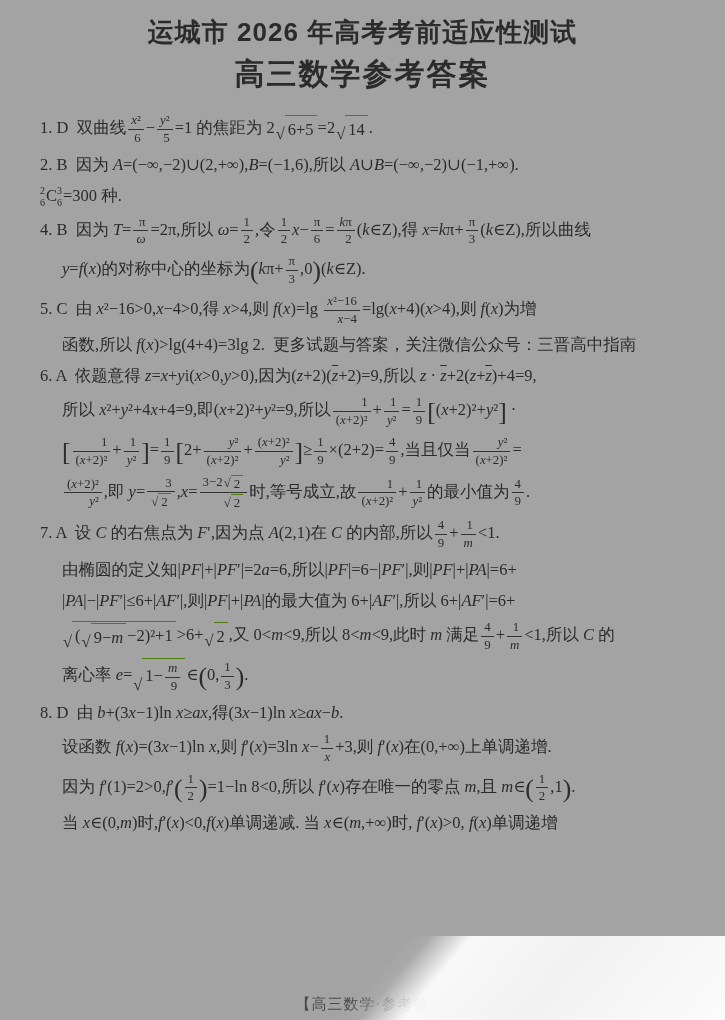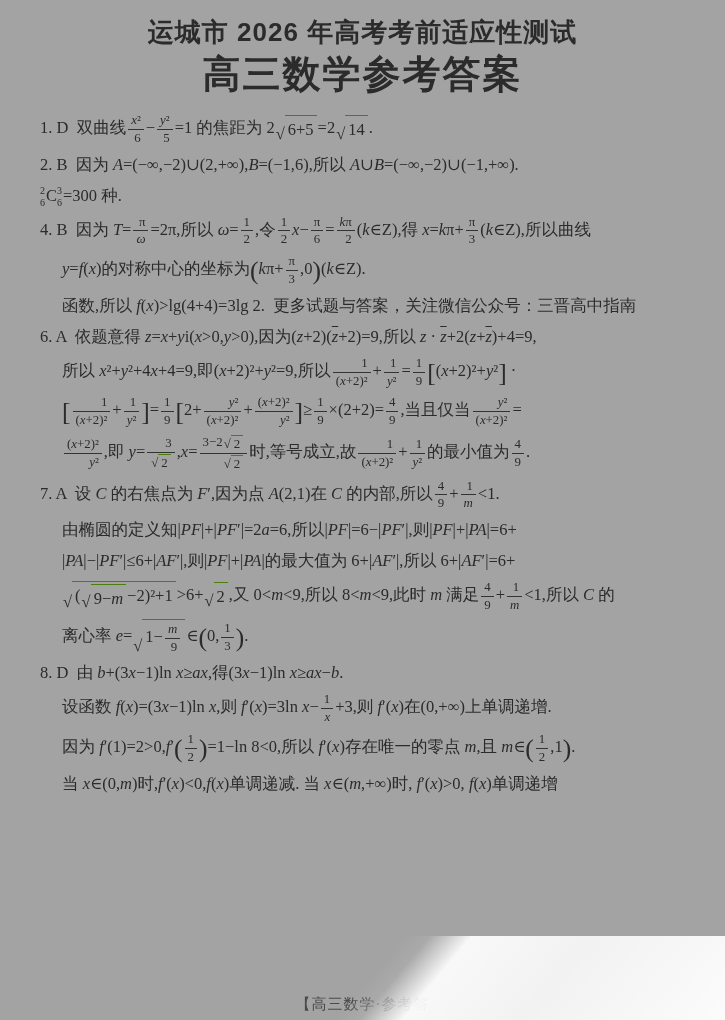--- a/index.html
+++ b/index.html
@@ -18,21 +18,21 @@
     text-align:center;
     font-family:"Liberation Sans","DejaVu Sans",sans-serif;
     font-weight:bold;
     font-size:26px;line-height:36px;
     letter-spacing:1px;
   }
   .title2{
     text-align:center;
     font-family:"Liberation Sans","DejaVu Sans",sans-serif;
     font-weight:bold;
-    font-size:38px;line-height:44px;
+    font-size:30px;line-height:44px;
     letter-spacing:2px;
     margin-bottom:16px;
   }
   .answers{
     padding:0 28px 0 40px;
     font-size:16.5px;
   }
   .line{
     line-height:26px;
     margin-bottom:5px;
@@ -120,20 +120,21 @@
       <div class="line"><span class="tx">2. B  因为 <i>A</i>=(−∞,−2)∪(2,+∞),<i>B</i>=(−1,6),所以 <i>A</i>∪<i>B</i>=(−∞,−2)∪(−1,+∞).</span></div>
       <div class="line"><span class="supsub">
           <span>2</span>
           <span>6</span>
         </span><span class="tx">C</span><span class="supsub">
           <span>3</span>
           <span>6</span>
         </span><span class="tx">=300 种.</span></div>
       <div class="line"><span class="tx">4. B  因为 <i>T</i>=</span><span class="frac"><span class="num"><span class="tx">π</span></span><span class="den"><span class="tx"><i>ω</i></span></span></span><span class="tx">=2π,所以 <i>ω</i>=</span><span class="frac"><span class="num"><span class="tx">1</span></span><span class="den"><span class="tx">2</span></span></span><span class="tx">,令</span><span class="frac"><span class="num"><span class="tx">1</span></span><span class="den"><span class="tx">2</span></span></span><span class="tx"><i>x</i>−</span><span class="frac"><span class="num"><span class="tx">π</span></span><span class="den"><span class="tx">6</span></span></span><span class="tx">=</span><span class="frac"><span class="num"><span class="tx"><i>k</i>π</span></span><span class="den"><span class="tx">2</span></span></span><span class="tx">(<i>k</i>∈Z),得 <i>x</i>=<i>k</i>π+</span><span class="frac"><span class="num"><span class="tx">π</span></span><span class="den"><span class="tx">3</span></span></span><span class="tx">(<i>k</i>∈Z),所以曲线</span></div>
       <div class="line cont"><span class="tx"><i>y</i>=<i>f</i>(<i>x</i>)的对称中心的坐标为</span><span class="big">(</span><span class="tx"><i>k</i>π+</span><span class="frac"><span class="num"><span class="tx">π</span></span><span class="den"><span class="tx">3</span></span></span><span class="tx">,0</span><span class="big">)</span><span class="tx">(<i>k</i>∈Z).</span></div>
+      <div class="line"><span class="tx">5. C  由 <i>x</i>²−16&gt;0,<i>x</i>−4&gt;0,得 <i>x</i>&gt;4,则 <i>f</i>(<i>x</i>)=lg </span><span class="frac"><span class="num"><span class="tx"><i>x</i>²−16</span></span><span class="den"><span class="tx"><i>x</i>−4</span></span></span><span class="tx">=lg(<i>x</i>+4)(<i>x</i>&gt;4),则 <i>f</i>(<i>x</i>)为增</span></div>
       <div class="line cont"><span class="tx">函数,所以 <i>f</i>(<i>x</i>)&gt;lg(4+4)=3lg 2.  更多试题与答案，关注微信公众号：三晋高中指南</span></div>
       <div class="line"><span class="tx">6. A  依题意得 <i>z</i>=<i>x</i>+<i>y</i>i(<i>x</i>&gt;0,<i>y</i>&gt;0),因为(<i>z</i>+2)(</span><span class="ol"><i>z</i></span><span class="tx">+2)=9,所以 <i>z</i> · </span><span class="ol"><i>z</i></span><span class="tx">+2(<i>z</i>+</span><span class="ol"><i>z</i></span><span class="tx">)+4=9,</span></div>
       <div class="line cont"><span class="tx">所以 <i>x</i>²+<i>y</i>²+4<i>x</i>+4=9,即(<i>x</i>+2)²+<i>y</i>²=9,所以</span><span class="frac"><span class="num"><span class="tx">1</span></span><span class="den"><span class="tx">(<i>x</i>+2)²</span></span></span><span class="tx">+</span><span class="frac"><span class="num"><span class="tx">1</span></span><span class="den"><span class="tx"><i>y</i>²</span></span></span><span class="tx">=</span><span class="frac"><span class="num"><span class="tx">1</span></span><span class="den"><span class="tx">9</span></span></span><span class="big">[</span><span class="tx">(<i>x</i>+2)²+<i>y</i>²</span><span class="big">]</span><span class="tx"> ·</span></div>
       <div class="line cont"><span class="big">[</span><span class="frac"><span class="num"><span class="tx">1</span></span><span class="den"><span class="tx">(<i>x</i>+2)²</span></span></span><span class="tx">+</span><span class="frac"><span class="num"><span class="tx">1</span></span><span class="den"><span class="tx"><i>y</i>²</span></span></span><span class="big">]</span><span class="tx">=</span><span class="frac"><span class="num"><span class="tx">1</span></span><span class="den"><span class="tx">9</span></span></span><span class="big">[</span><span class="tx">2+</span><span class="frac"><span class="num"><span class="tx"><i>y</i>²</span></span><span class="den"><span class="tx">(<i>x</i>+2)²</span></span></span><span class="tx">+</span><span class="frac"><span class="num"><span class="tx">(<i>x</i>+2)²</span></span><span class="den"><span class="tx"><i>y</i>²</span></span></span><span class="big">]</span><span class="tx">≥</span><span class="frac"><span class="num"><span class="tx">1</span></span><span class="den"><span class="tx">9</span></span></span><span class="tx">×(2+2)=</span><span class="frac"><span class="num"><span class="tx">4</span></span><span class="den"><span class="tx">9</span></span></span><span class="tx">,当且仅当</span><span class="frac"><span class="num"><span class="tx"><i>y</i>²</span></span><span class="den"><span class="tx">(<i>x</i>+2)²</span></span></span><span class="tx">=</span></div>
       <div class="line cont"><span class="frac"><span class="num"><span class="tx">(<i>x</i>+2)²</span></span><span class="den"><span class="tx"><i>y</i>²</span></span></span><span class="tx">,即 <i>y</i>=</span><span class="frac"><span class="num"><span class="tx">3</span></span><span class="den"><span class="sqrt">
               <span class="rsign">√</span>
               <span class="rad"><span class="tx">2</span></span>
             </span></span></span><span class="tx">,<i>x</i>=</span><span class="frac"><span class="num"><span class="tx">3−2</span><span class="sqrt">
               <span class="rsign">√</span>
               <span class="rad"><span class="tx">2</span></span>

